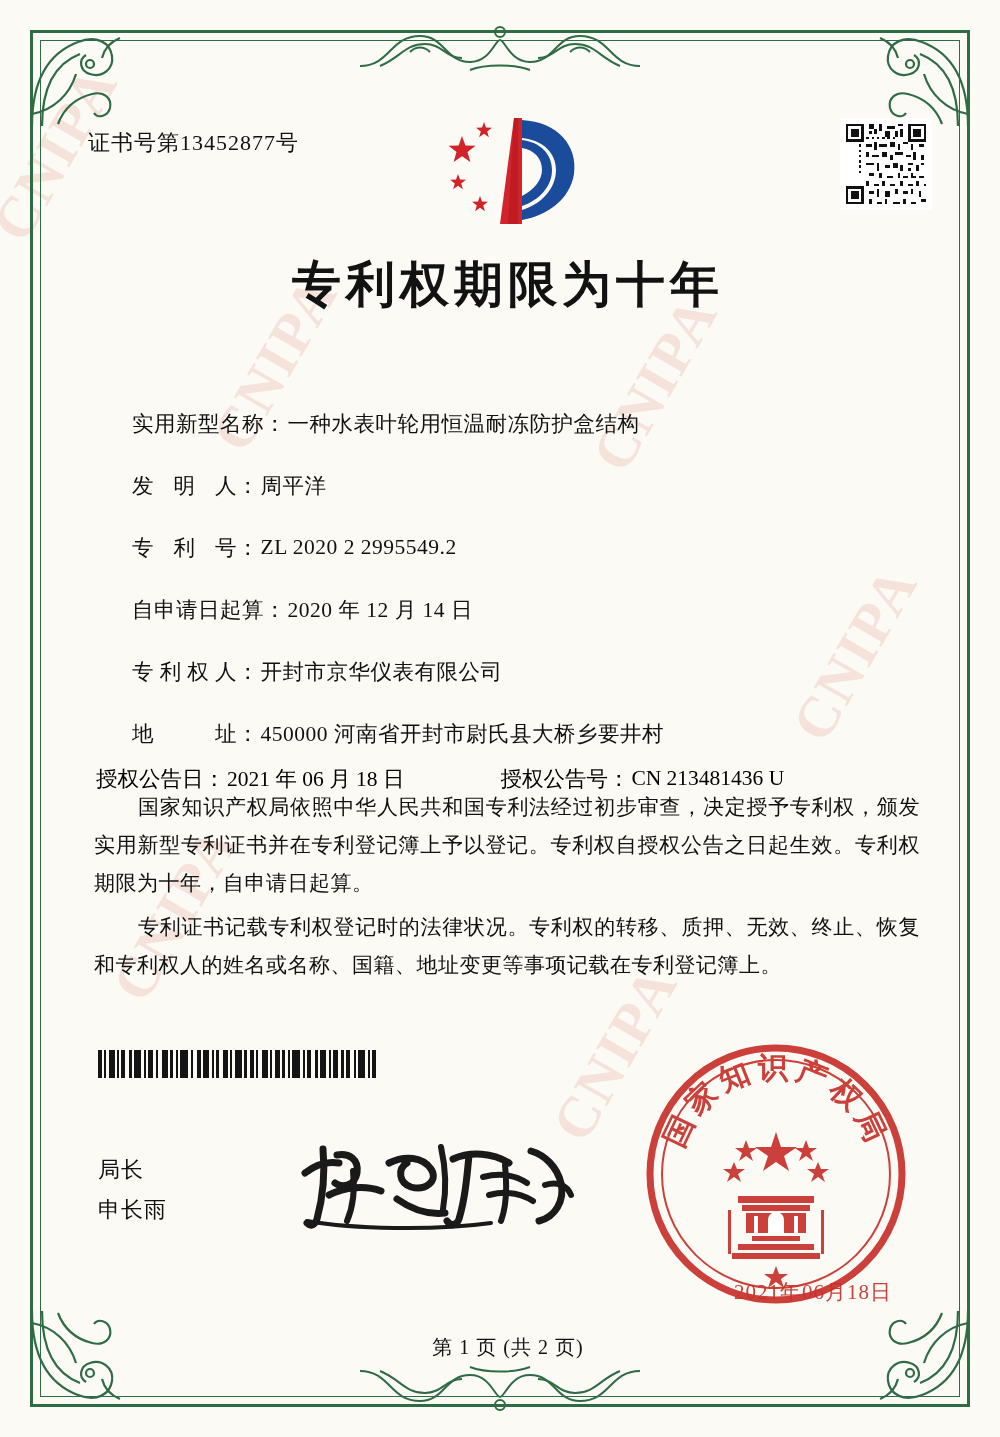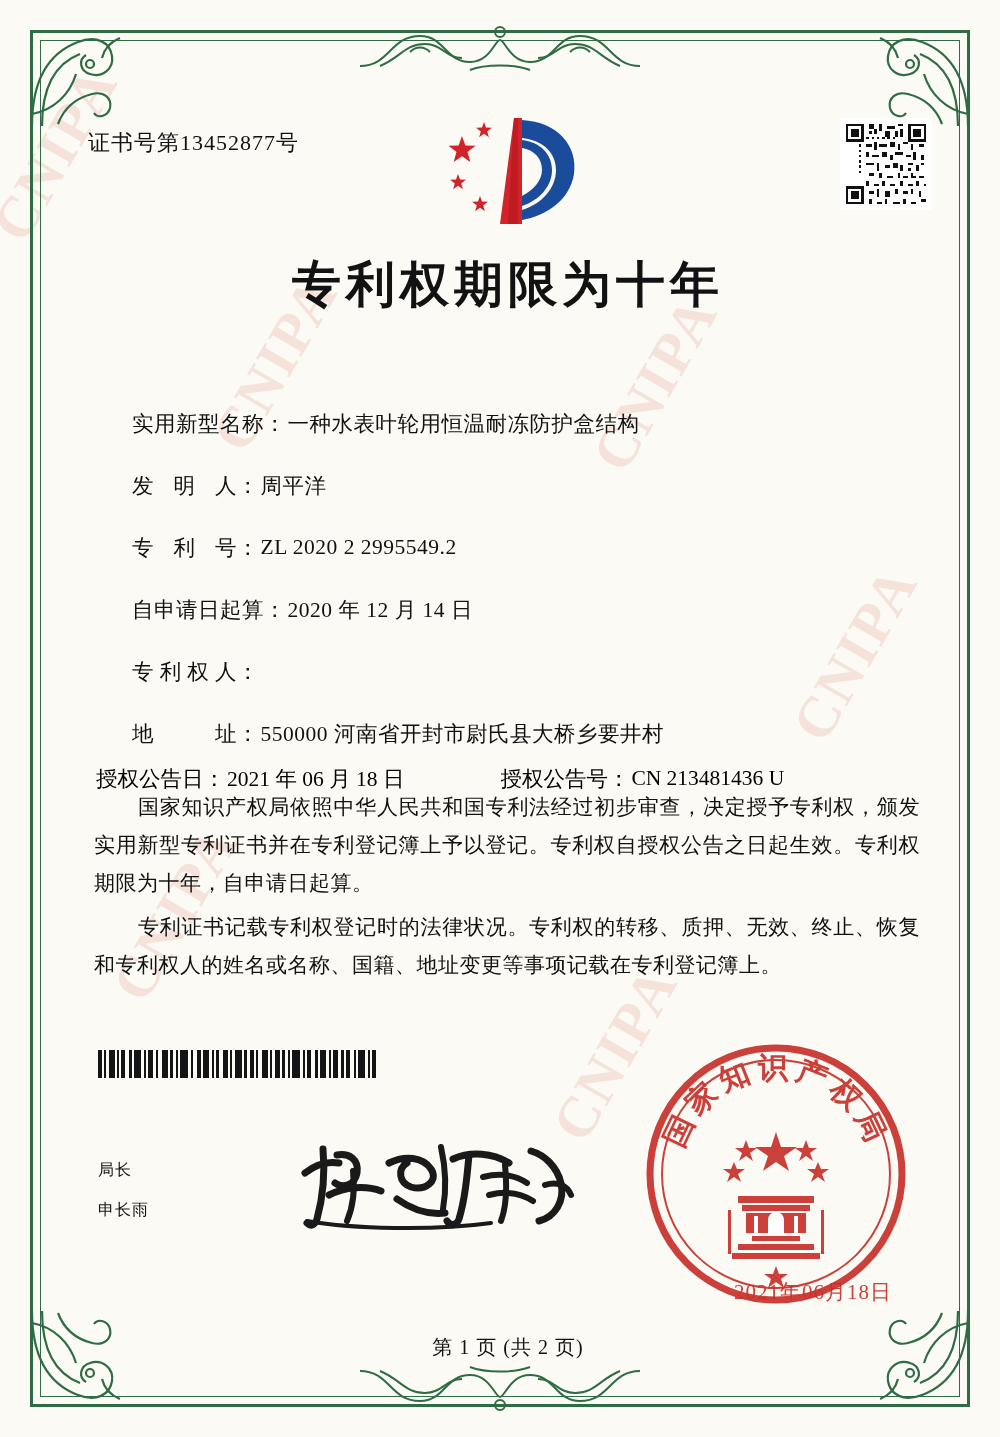--- a/index.html
+++ b/index.html
@@ -200,21 +200,21 @@
     align-items: stretch;
     overflow: hidden;
   }
   .barcode i { display: block; background: #141414; height: 100%; }
 
   
   .sig-label-block {
     position: absolute;
     left: 20px;
     top: 1080px;
-    font-size: 16px;
+    font-size: 22px;
     line-height: 40px;
     color: #111;
     letter-spacing: 1px;
   }
   .signature {
     position: absolute;
     left: 215px;
     top: 1055px;
     width: 290px;
     height: 120px;
@@ -492,29 +492,30 @@
       </div>
 
       <div class="field-row">
         <span class="f-label spread-4">
           <span>专</span>
           <span>利</span>
           <span>权</span>
           <span>人</span>
         </span>
         <span class="colon">：</span>
+        <span class="f-value">开封市京华仪表有限公司</span>
       </div>
 
       <div class="field-row">
         <span class="f-label spread-2">
           <span>地</span>
           <span>址</span>
         </span>
         <span class="colon">：</span>
-        <span class="f-value">550000 河南省开封市尉氏县大桥乡要井村</span>
+        <span class="f-value">450000 河南省开封市尉氏县大桥乡要井村</span>
       </div>
 
       <div class="grant-row">
         <span class="row-inline">
           <span>授权公告日</span>
           <span class="colon">：</span>
           <span>2021 年 06 月 18 日</span>
         </span>
         <span class="row-inline grant-no">
           <span>授权公告号</span>

